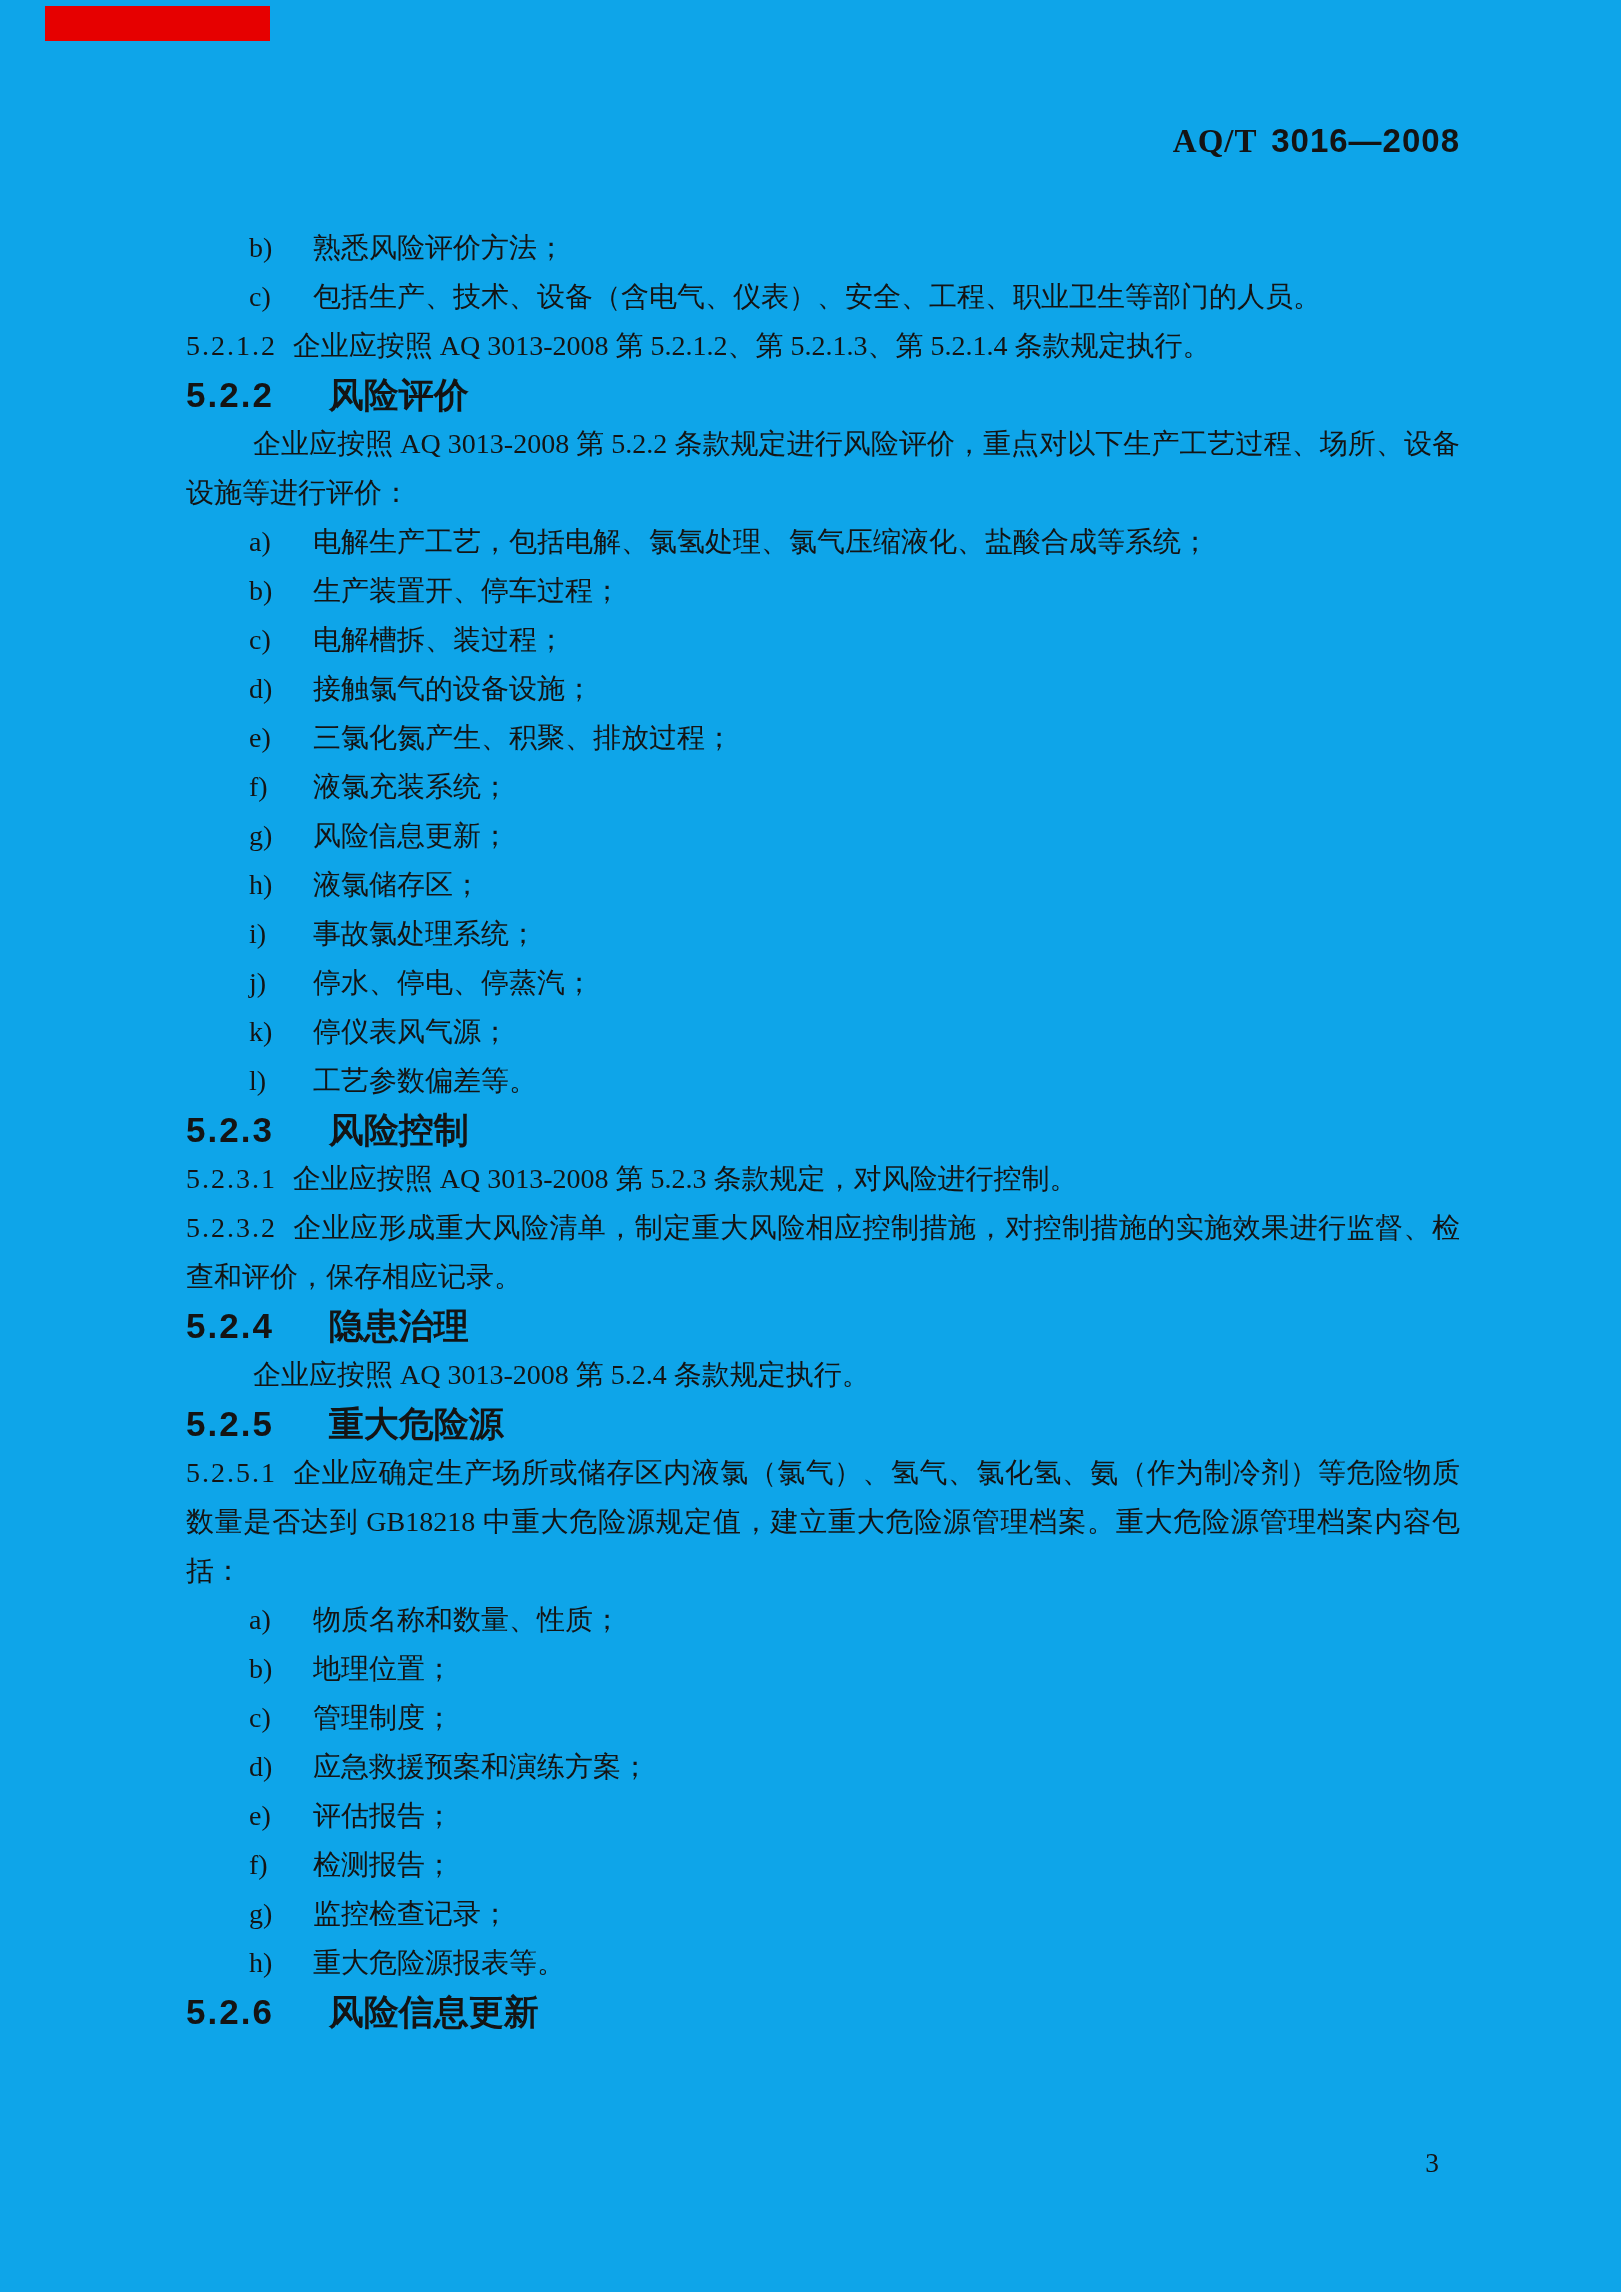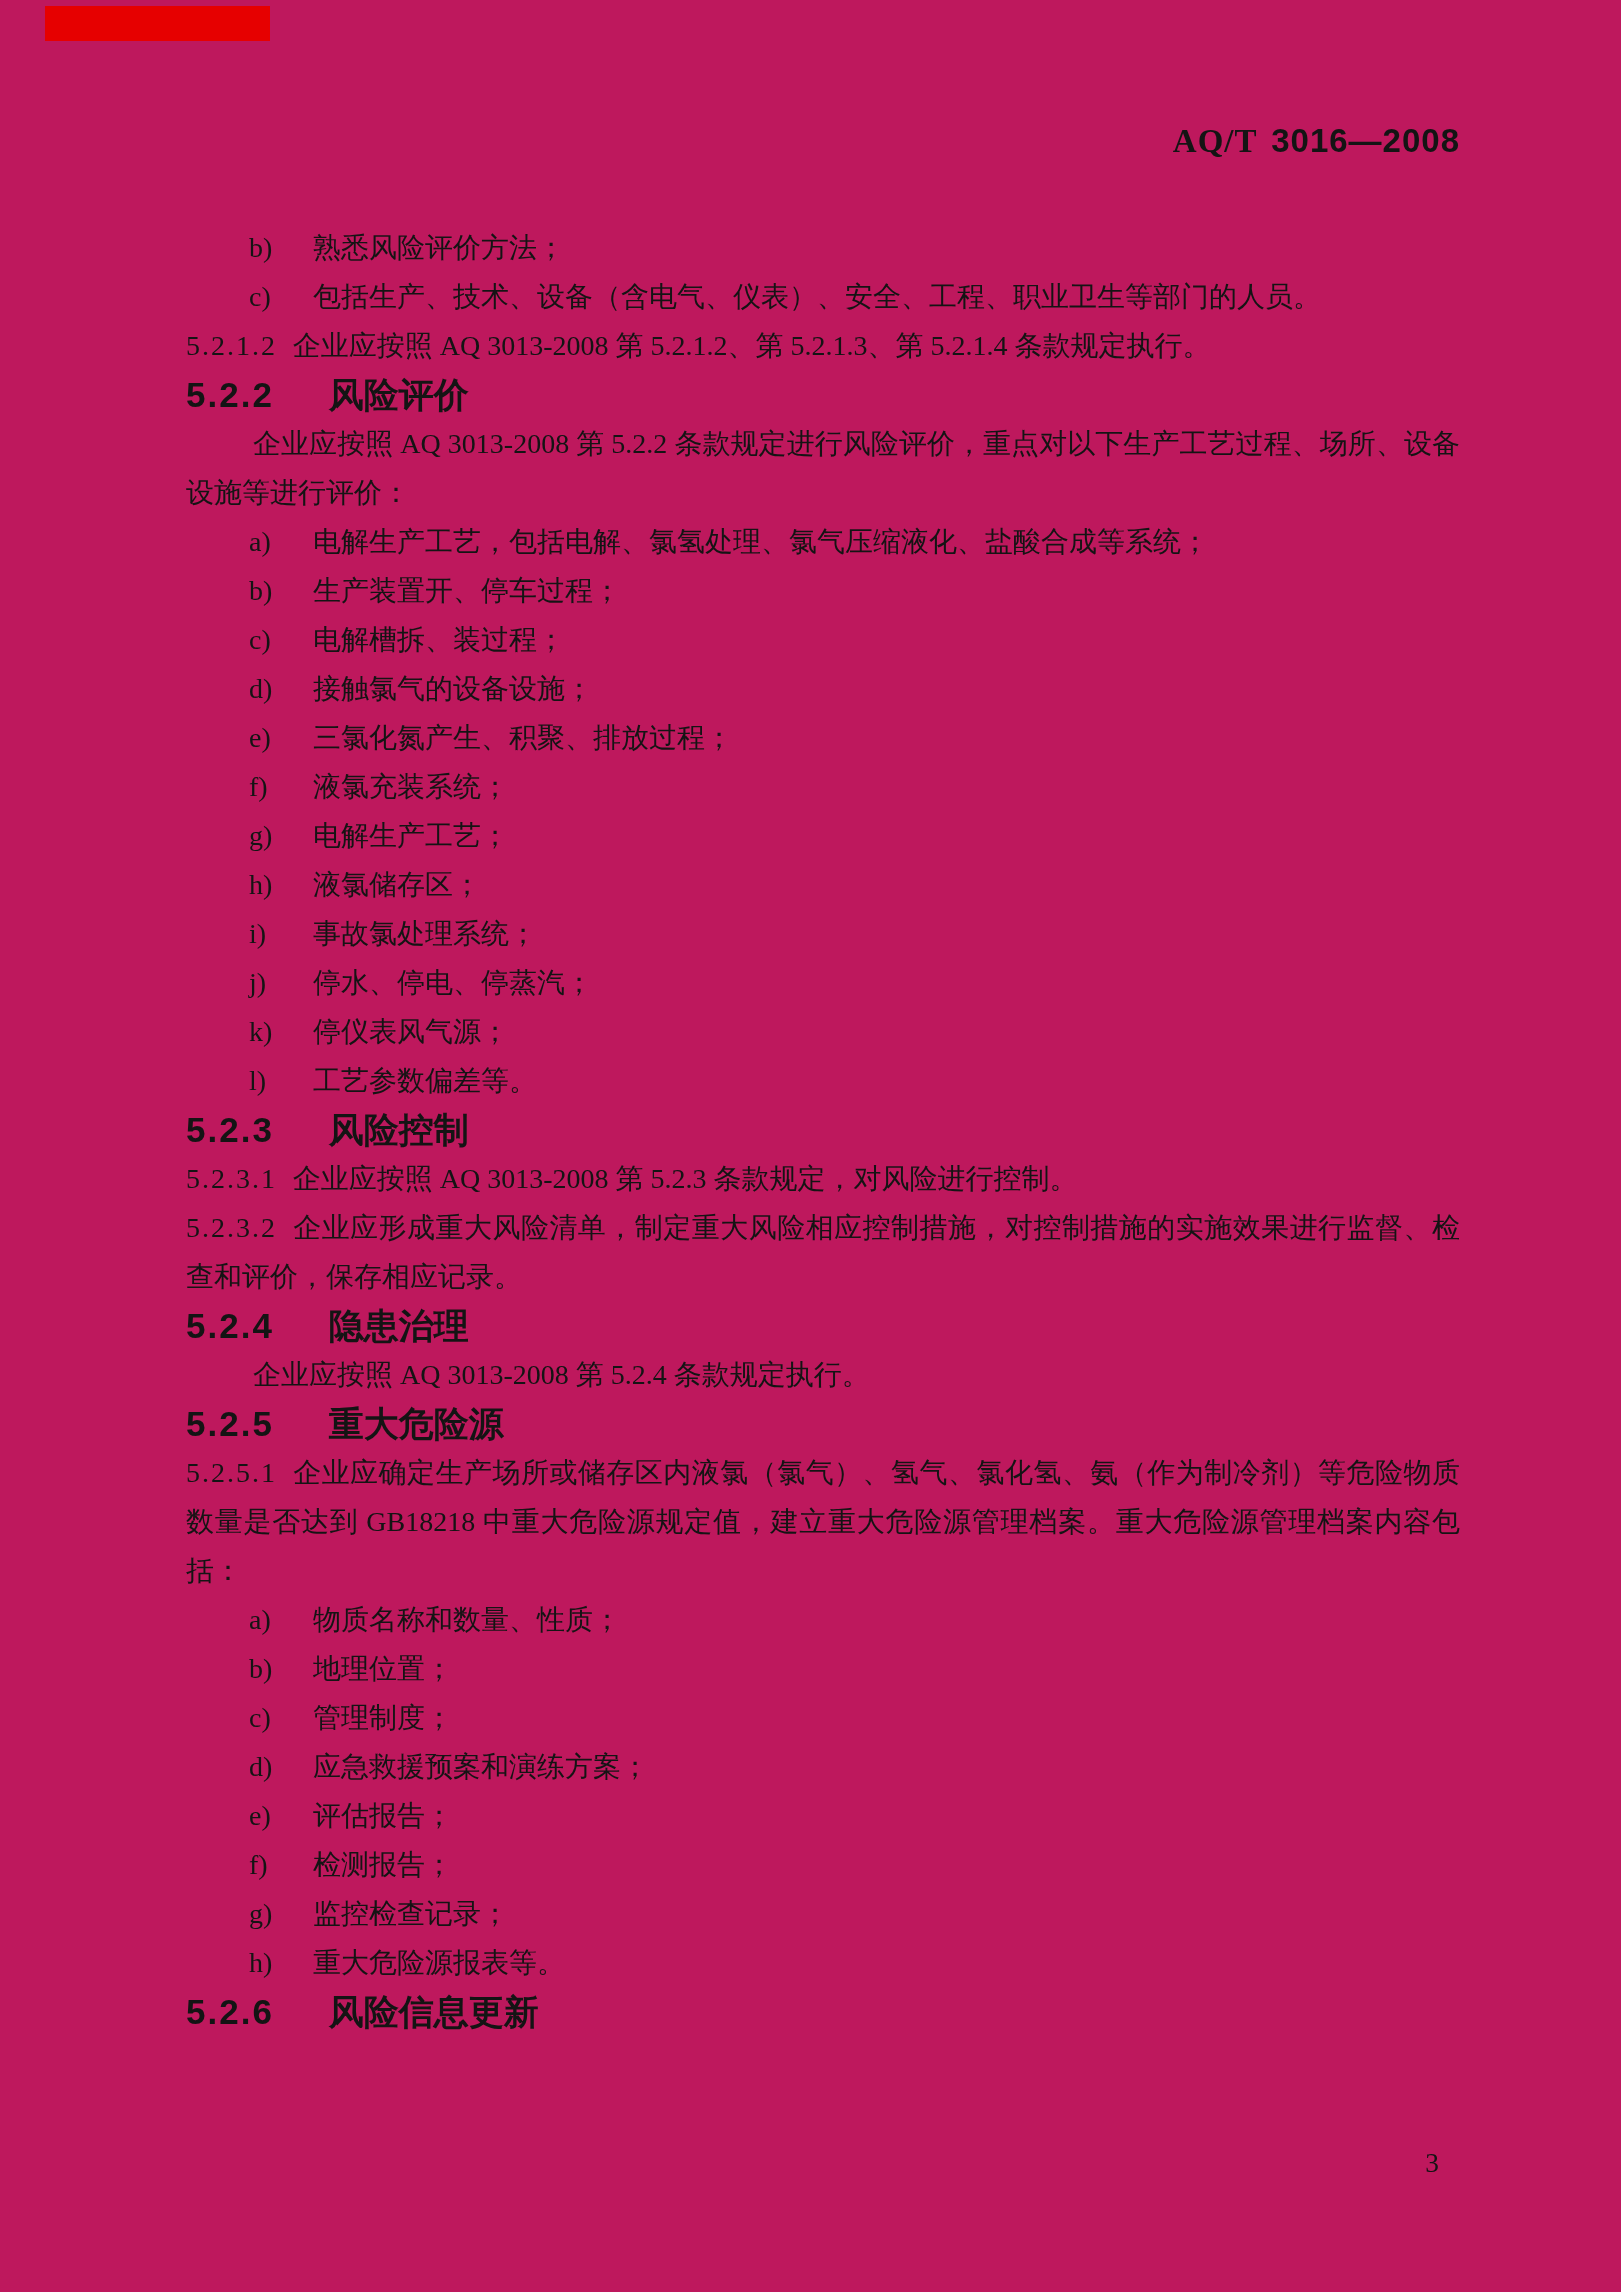--- a/index.html
+++ b/index.html
@@ -1,20 +1,20 @@
 <!DOCTYPE html>
 <html><head>
 <meta charset="utf-8">
 <style>
   html,body{margin:0;padding:0;background:#ffffff;}
   .page{
     position:relative;
     width:1621px;
     height:2293px;
-    background:#be185d;
+    background:#0ea5e9;
     color:#141414;
     font-family:"Liberation Serif","DejaVu Serif",serif;
     overflow:hidden;
   }
   .red-mark{
     position:absolute;
     left:45px; top:5.9px;
     width:225px; height:35px;
   }
   .header{
@@ -112,21 +112,21 @@
       <div class="line list-item">
         <span class="li-letter">e)</span>
         <span class="li-text">三氯化氮产生、积聚、排放过程；</span>
       </div>
       <div class="line list-item">
         <span class="li-letter">f)</span>
         <span class="li-text">液氯充装系统；</span>
       </div>
       <div class="line list-item">
         <span class="li-letter">g)</span>
-        <span class="li-text">电解生产工艺；</span>
+        <span class="li-text">风险信息更新；</span>
       </div>
       <div class="line list-item">
         <span class="li-letter">h)</span>
         <span class="li-text">液氯储存区；</span>
       </div>
       <div class="line list-item">
         <span class="li-letter">i)</span>
         <span class="li-text">事故氯处理系统；</span>
       </div>
       <div class="line list-item">

